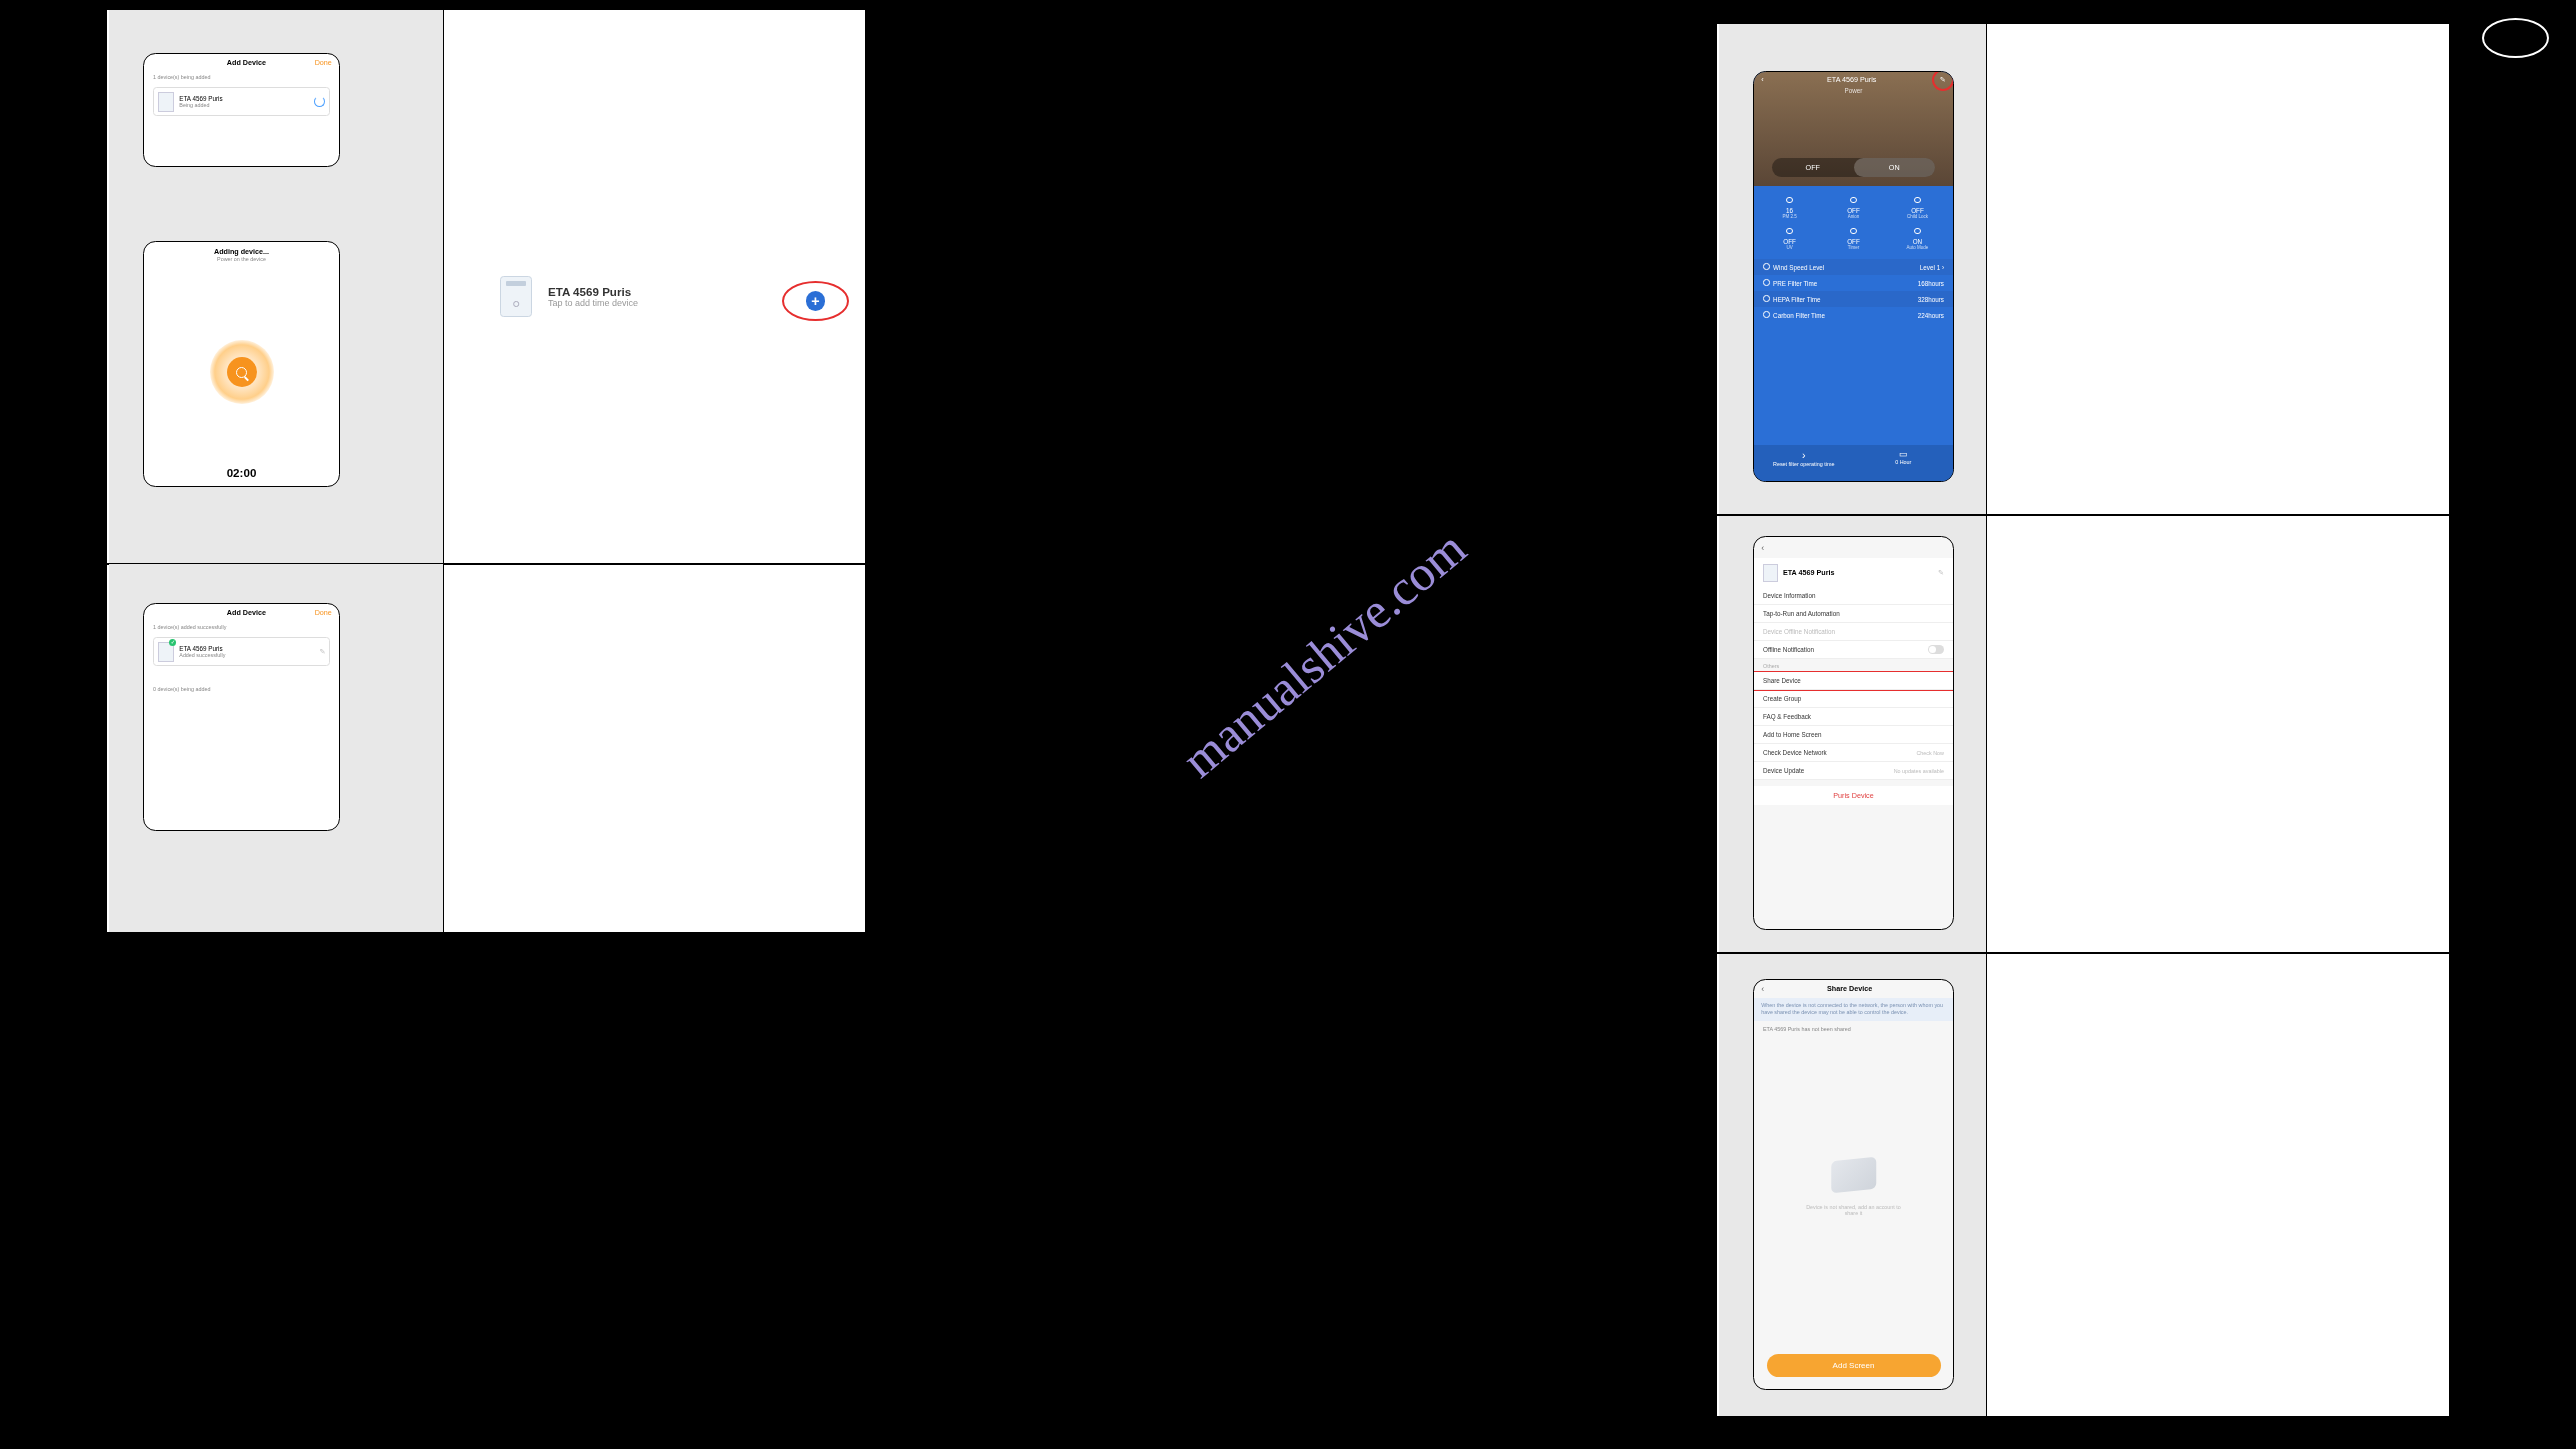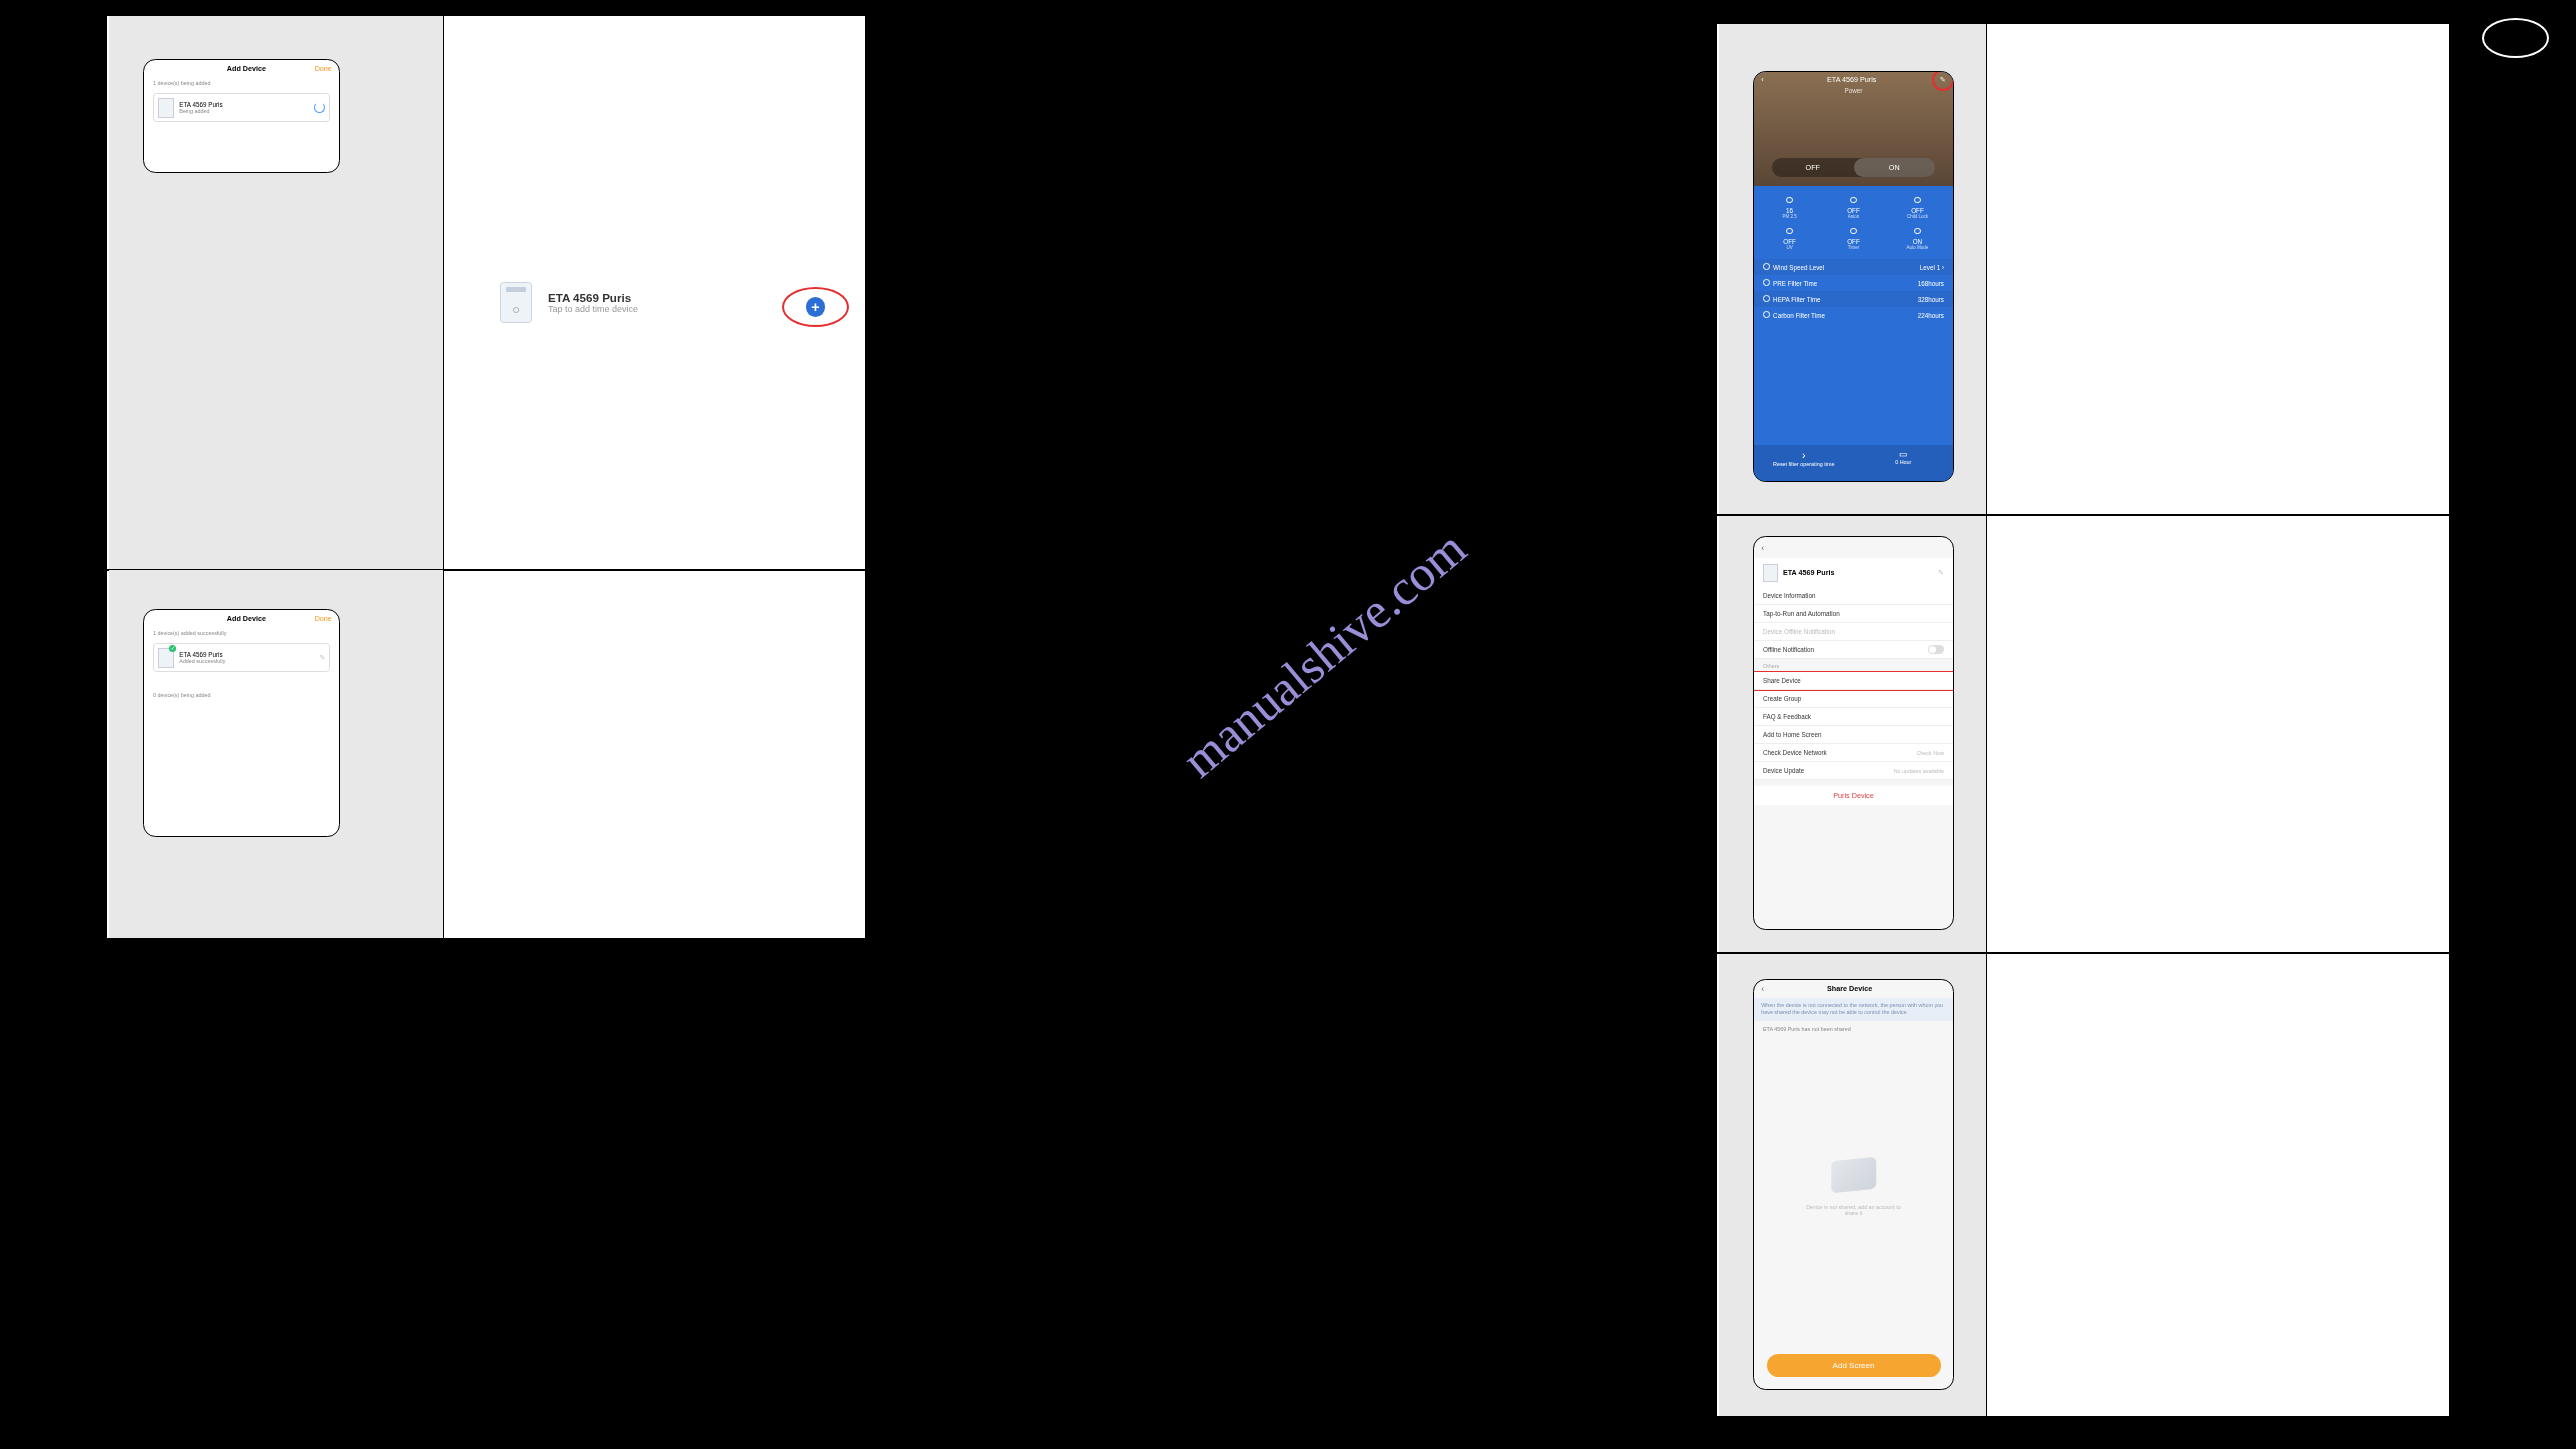--- a/index.html
+++ b/index.html
@@ -1,17 +1,17 @@
 <!DOCTYPE html>
 <html><head>
 <meta charset="utf-8">
 <style>
 html,body{margin:0;padding:0;width:2576px;height:1449px;background:#000;font-family:Arial,Helvetica,sans-serif;font-size:9px;overflow:hidden}
 .page{position:absolute;background:#fff}
-.page.left{left:89px;top:14px;width:778px;height:926px}
+.page.left{left:89px;top:8px;width:778px;height:926px}
 .page.right{left:1699px;top:22.4px;width:751px;height:1395px}
 .htab{position:absolute;left:0;width:18px;background:#000}
 .grid-line{position:absolute;background:#000}
 .col-left{position:absolute;background:#e8e8e8}
 .phone{position:absolute;background:#fff;border:1.8px solid #000;border-radius:12.5px;box-sizing:border-box;overflow:hidden}
 .orange{color:#f7931e}
 .wm{position:absolute;left:1055px;top:385px;width:537px;height:537px;display:flex;align-items:center;justify-content:center;color:#9b8dd8;font-size:50px;transform:rotate(-40deg);font-family:serif;pointer-events:none}
 .blue-pill{background:#2b6fd6;color:#fff;display:flex;align-items:center;justify-content:center}
 .circle-red{border:2.7px solid #e62e2e;border-radius:50%}
 .ellipse-top{position:absolute;right:27px;top:18px;width:63px;height:36px;border:2.7px solid #fff;border-radius:50%}
@@ -54,20 +54,36 @@
     <div class="row" style="margin:3.6px 9px;border:0.9px solid #ddd;border-radius:3.6px;padding:3.6px;gap:5.4px">
       <div style="width:14.3px;height:18px;background:#eef3f8;border:0.9px solid #ccd"></div>
       <div style="flex:1">
         <div style="font-size:6.3px">ETA 4569 Puris</div>
         <div class="tiny">Being added</div>
       </div>
       <div style="width:9px;height:9px;border:1.8px solid #4da0ff;border-top-color:transparent;border-radius:50%"></div>
     </div>
   </div>
 
+  <div class="phone" style="left:54px;top:233px;width:197px;height:246px">
+    <div style="text-align:center;padding-top:5.4px">
+      <div style="font-size:7.2px;font-weight:bold">Adding device...</div>
+      <div class="tiny">Power on the device</div>
+    </div>
+    <div style="position:absolute;left:50%;top:98px;transform:translateX(-50%)">
+      <div style="width:64px;height:64px;border-radius:50%;background:radial-gradient(circle,#fff 0,#ffe1b8 40%,#ffcf8a 60%,transparent 75%);display:flex;align-items:center;justify-content:center">
+        <div style="width:30px;height:30px;border-radius:50%;background:#f7931e;display:flex;align-items:center;justify-content:center">
+          <div style="width:9px;height:9px;border:1.8px solid #fff;border-radius:50%;position:relative">
+            <div style="position:absolute;right:-3.6px;bottom:-3.6px;width:5.4px;height:1.8px;background:#fff;transform:rotate(45deg)"></div>
+          </div>
+        </div>
+      </div>
+    </div>
+    <div style="position:absolute;bottom:7.2px;width:100%;text-align:center;font-size:11.6px;font-weight:bold">02:00</div>
+  </div>
 
   <div style="position:absolute;left:411px;top:268px;display:flex;align-items:center;gap:16px">
     <div style="width:30px;height:39px;background:#eef3f8;border:0.9px solid #cbd6e2;border-radius:3.6px;position:relative">
       <div style="position:absolute;left:5.4px;top:3.6px;right:5.4px;height:5.4px;background:#c3cfdd;border-radius:0.9px"></div>
       <div style="position:absolute;left:50%;bottom:9px;transform:translateX(-50%);width:3.6px;height:3.6px;border-radius:50%;border:0.9px solid #aab"></div>
     </div>
     <div>
       <div style="font-size:11.6px;font-weight:bold;color:#333">ETA 4569 Puris</div>
       <div style="font-size:9px;color:#999">Tap to add time device</div>
     </div>

